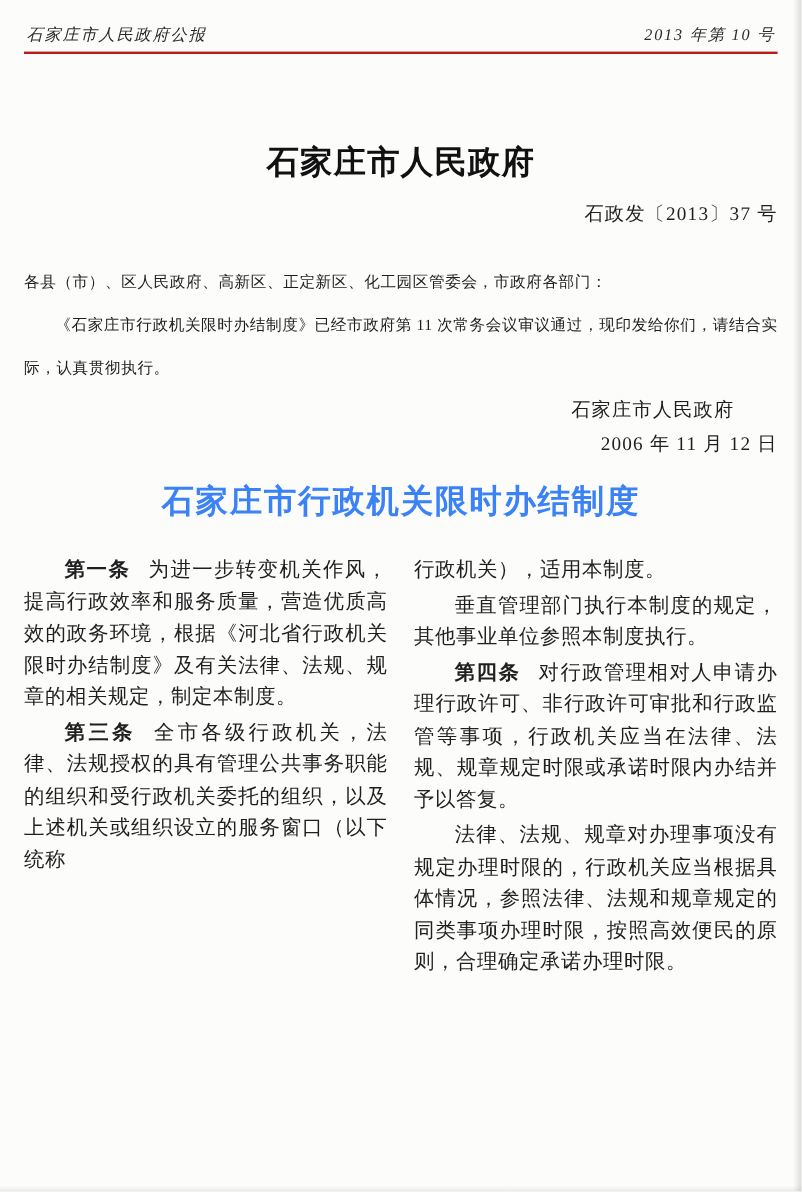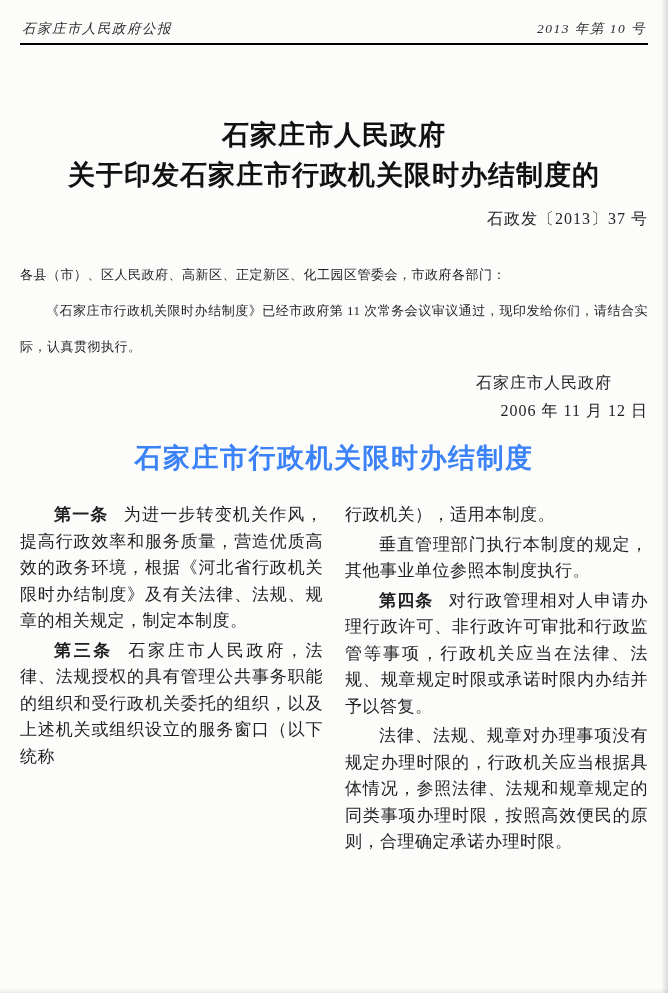--- a/index.html
+++ b/index.html
@@ -25,21 +25,21 @@
   }
   .page::before{
     content:"";position:absolute;left:0;bottom:0;width:100%;height:5px;
     background:linear-gradient(to bottom,rgba(0,0,0,0),rgba(0,0,0,0.07));
     pointer-events:none;
   }
 
   .running-header{
     display:flex;justify-content:space-between;align-items:flex-end;
     padding:20px 2px 5px 2px;
-    border-bottom:2px solid #000000;
+    border-bottom:2px solid #b91c1c;
     font-size:13.5px;letter-spacing:1.5px;
     font-style:italic;color:#2a2a2a;
   }
 
   .notice-title{
     margin-top:70px;
     text-align:center;
     font-weight:bold;color:#111;
     font-size:27px;line-height:40px;letter-spacing:1px;
   }
@@ -92,41 +92,40 @@
 
 <div class="page">
 
   <div class="running-header">
     <span>石家庄市人民政府公报</span>
     <span>2013 年第 10 号</span>
   </div>
 
   <div class="notice-title">
     <div>石家庄市人民政府</div>
-    <div>关于印发石家庄市行政机关限时办结制度的</div>
   </div>
 
   <div class="doc-number">石政发〔2013〕37 号</div>
 
   <div class="notice-body">
     <p>各县（市）、区人民政府、高新区、正定新区、化工园区管委会，市政府各部门：</p>
     <p class="indent">《石家庄市行政机关限时办结制度》已经市政府第 11 次常务会议审议通过，现印发给你们，请结合实际，认真贯彻执行。</p>
   </div>
 
   <div class="signature">
     <span class="sig-name">石家庄市人民政府</span>
     <span class="sig-date">2006 年 11 月 12 日</span>
   </div>
 
   <div class="regulation-title">石家庄市行政机关限时办结制度</div>
 
   <div class="columns">
     <div class="col">
       <p><b class="lead">第一条</b><span>为进一步转变机关作风，提高行政效率和服务质量，营造优质高效的政务环境，根据《河北省行政机关限时办结制度》及有关法律、法规、规章的相关规定，制定本制度。</span></p>
-      <p><b class="lead">第三条</b><span>石家庄市人民政府，法律、法规授权的具有管理公共事务职能的组织和受行政机关委托的组织，以及上述机关或组织设立的服务窗口（以下统称</span></p>
+      <p><b class="lead">第三条</b><span>全市各级行政机关，法律、法规授权的具有管理公共事务职能的组织和受行政机关委托的组织，以及上述机关或组织设立的服务窗口（以下统称</span></p>
     </div>
     <div class="col">
       <p class="no-indent"><span>行政机关），适用本制度。</span></p>
       <p><span>垂直管理部门执行本制度的规定，其他事业单位参照本制度执行。</span></p>
       <p><b class="lead">第四条</b><span>对行政管理相对人申请办理行政许可、非行政许可审批和行政监管等事项，行政机关应当在法律、法规、规章规定时限或承诺时限内办结并予以答复。</span></p>
       <p><span>法律、法规、规章对办理事项没有规定办理时限的，行政机关应当根据具体情况，参照法律、法规和规章规定的同类事项办理时限，按照高效便民的原则，合理确定承诺办理时限。</span></p>
     </div>
   </div>
 
 </div>

